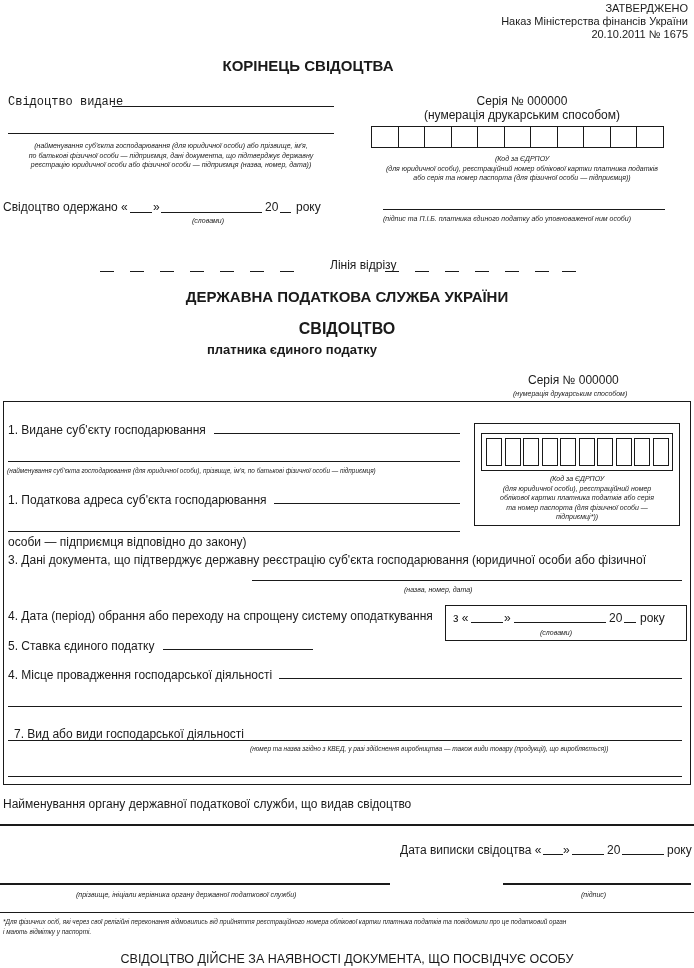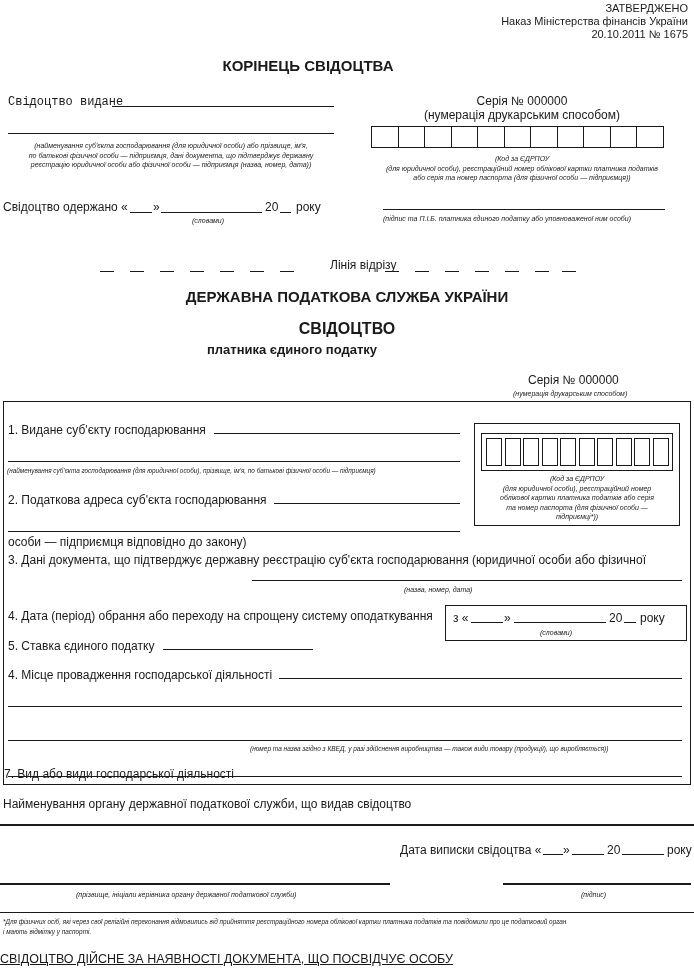--- a/index.html
+++ b/index.html
@@ -118,21 +118,21 @@
     <div class="cell" style="width: 16px; height: 100%; margin-left: 2.5px;"></div>
   </div>
 <div class="abs note-c" style="left:474px; width:206px; top:474px;">
   <div>(Код за ЄДРПОУ</div>
   <div>(для юридичної особи), реєстраційний номер</div>
   <div>облікової картки платника податків або серія</div>
   <div>та номер паспорта (для фізичної особи —</div>
   <div>підприємці*))</div>
 </div>
 
-<div class="abs t12" style="left:8px; top:493px;">2. Податкова адреса суб'єкта господарювання</div>
+<div class="abs t12" style="left:8px; top:493px;">1. Податкова адреса суб'єкта господарювання</div>
 <div class="line" style="left:274px; width:186px; top:503px;"></div>
 <div class="line" style="left:8px; width:452px; top:531px;"></div>
 
 <div class="abs t12" style="left:8px; top:553px;">3. Дані документа, що підтверджує державну реєстрацію суб'єкта господарювання (юридичної особи або фізичної</div>
 <div class="abs t12" style="left:8px; top:535px;">особи — підприємця відповідно до закону)</div>
 <div class="line" style="left:252px; width:430px; top:580px;"></div>
 <div class="abs note" style="left:404px; top:585px;">(назва, номер, дата)</div>
 
 <div class="abs t12" style="left:8px; top:609px;">4. Дата (період) обрання або переходу на спрощену систему оподаткування</div>
 <div class="box" style="left:445px; top:605px; width:242px; height:36px;"></div>
@@ -145,21 +145,21 @@
 <div class="abs t12" style="left:640px; top:611px;">року</div>
 <div class="abs note" style="left:540px; top:628px;">(словами)</div>
 
 <div class="abs t12" style="left:8px; top:639px;text-align:right;">5. Ставка єдиного податку</div>
 <div class="line" style="left:163px; width:150px; top:649px;"></div>
 
 <div class="abs t12" style="left:8px; top:668px;">4. Місце провадження господарської діяльності</div>
 <div class="line" style="left:279px; width:403px; top:678px;"></div>
 <div class="line" style="left:8px; width:674px; top:706px;"></div>
 
-<div class="abs t12" style="left:4px; top:727px;margin-top:40px;">7. Вид або види господарської діяльності</div>
+<div class="abs t12" style="left:14px; top:727px;">7. Вид або види господарської діяльності</div>
 <div class="line" style="left:8px; width:674px; top:740px;"></div>
 <div class="abs note" style="left:250px; top:744px; font-size:6.5px;">(номер та назва згідно з КВЕД, у разі здійснення виробництва — також види товару (продукції), що виробляється))</div>
 <div class="line" style="left:8px; width:674px; top:776px;"></div>
 
 <div class="abs t12" style="left:3px; top:797px;">Найменування органу державної податкової служби, що видав свідоцтво</div>
 <div class="line2" style="left:0; width:694px; top:824px;"></div>
 
 <div class="abs t12" style="left:400px; top:843px;">Дата виписки свідоцтва «</div>
 <div class="line" style="left:543px; width:20px; top:854px;"></div>
 <div class="abs t12" style="left:563px; top:843px;">»</div>
@@ -170,13 +170,13 @@
 
 <div class="line2" style="left:0; width:390px; top:883px;"></div>
 <div class="abs note" style="left:76px; top:890px;">(прізвище, ініціали керівника органу державної податкової служби)</div>
 <div class="line2" style="left:503px; width:188px; top:883px;"></div>
 <div class="abs note" style="left:581px; top:890px;">(підпис)</div>
 
 <div class="line" style="left:0; width:694px; top:912px;"></div>
 <div class="abs note" style="left:3px; top:917px; font-size:6.4px;">*Для фізичних осіб, які через свої релігійні переконання відмовились від прийняття реєстраційного номера облікової картки платника податків та повідомили про це податковий орган</div>
 <div class="abs note" style="left:3px; top:927px; font-size:6.4px;">і мають відмітку у паспорті.</div>
 
-<div class="abs t12" style="left:0; width:694px; top:952px; font-size:12.5px;text-decoration:underline;">СВІДОЦТВО ДІЙСНЕ ЗА НАЯВНОСТІ ДОКУМЕНТА, ЩО ПОСВІДЧУЄ ОСОБУ</div>
+<div class="abs t12" style="left:0; width:694px; text-align:center; top:952px; font-size:12.5px;">СВІДОЦТВО ДІЙСНЕ ЗА НАЯВНОСТІ ДОКУМЕНТА, ЩО ПОСВІДЧУЄ ОСОБУ</div>
 
 </body></html>

